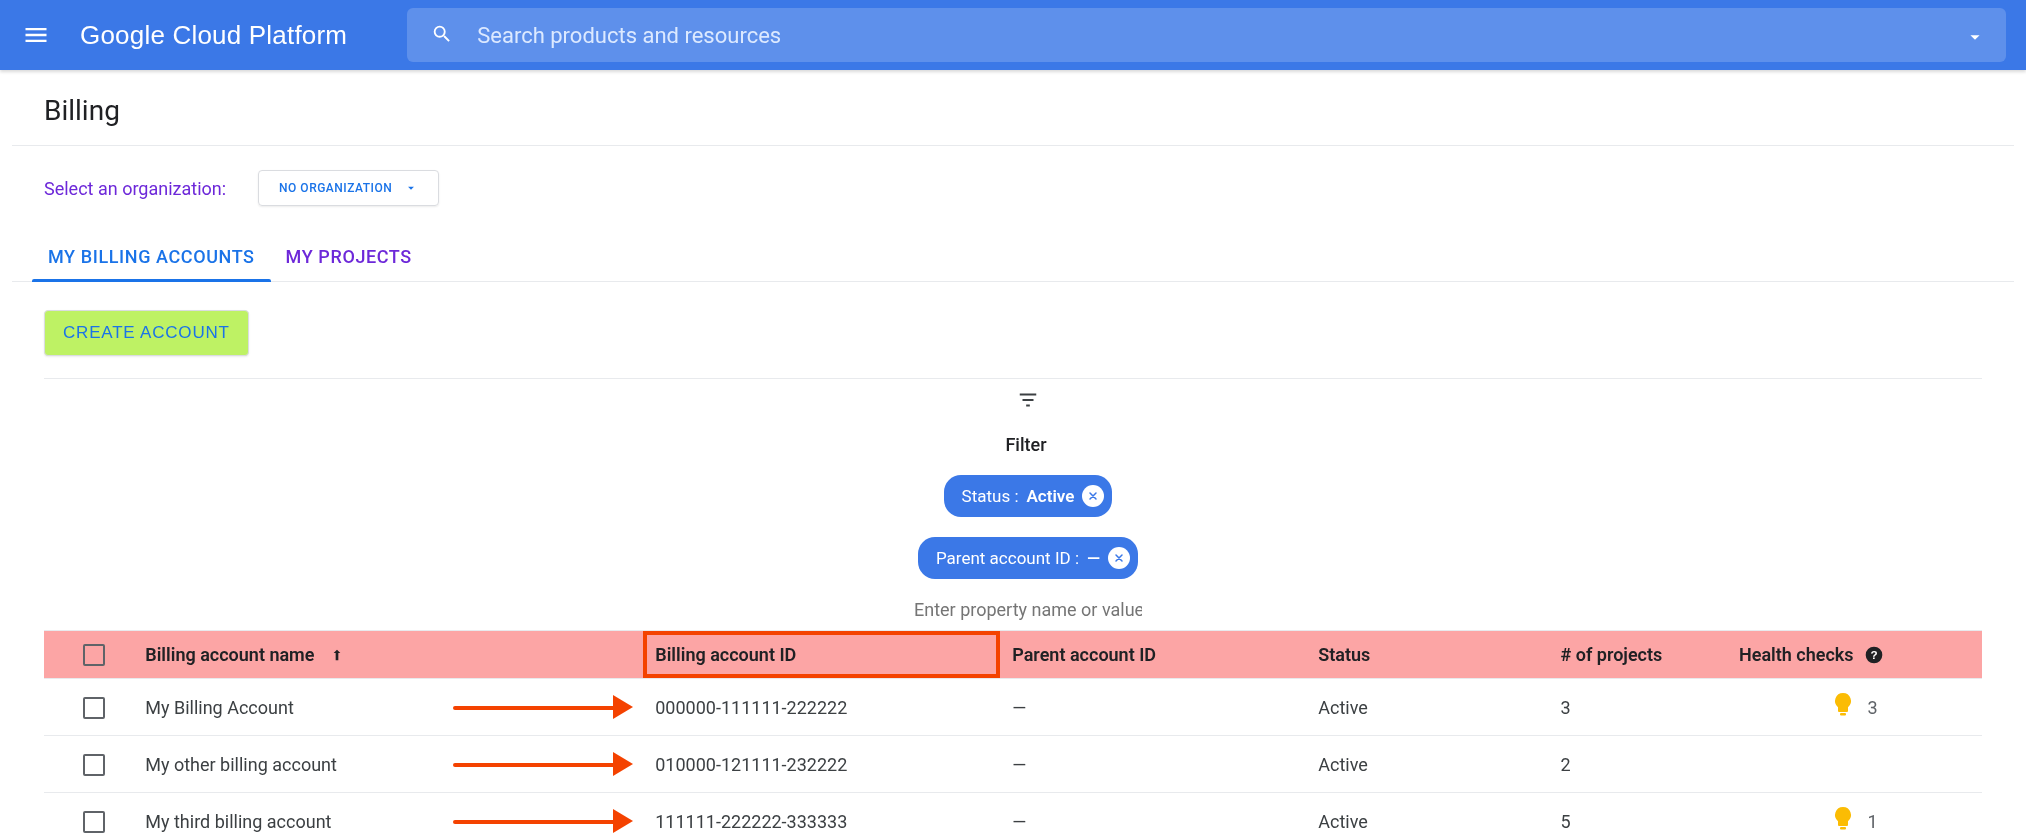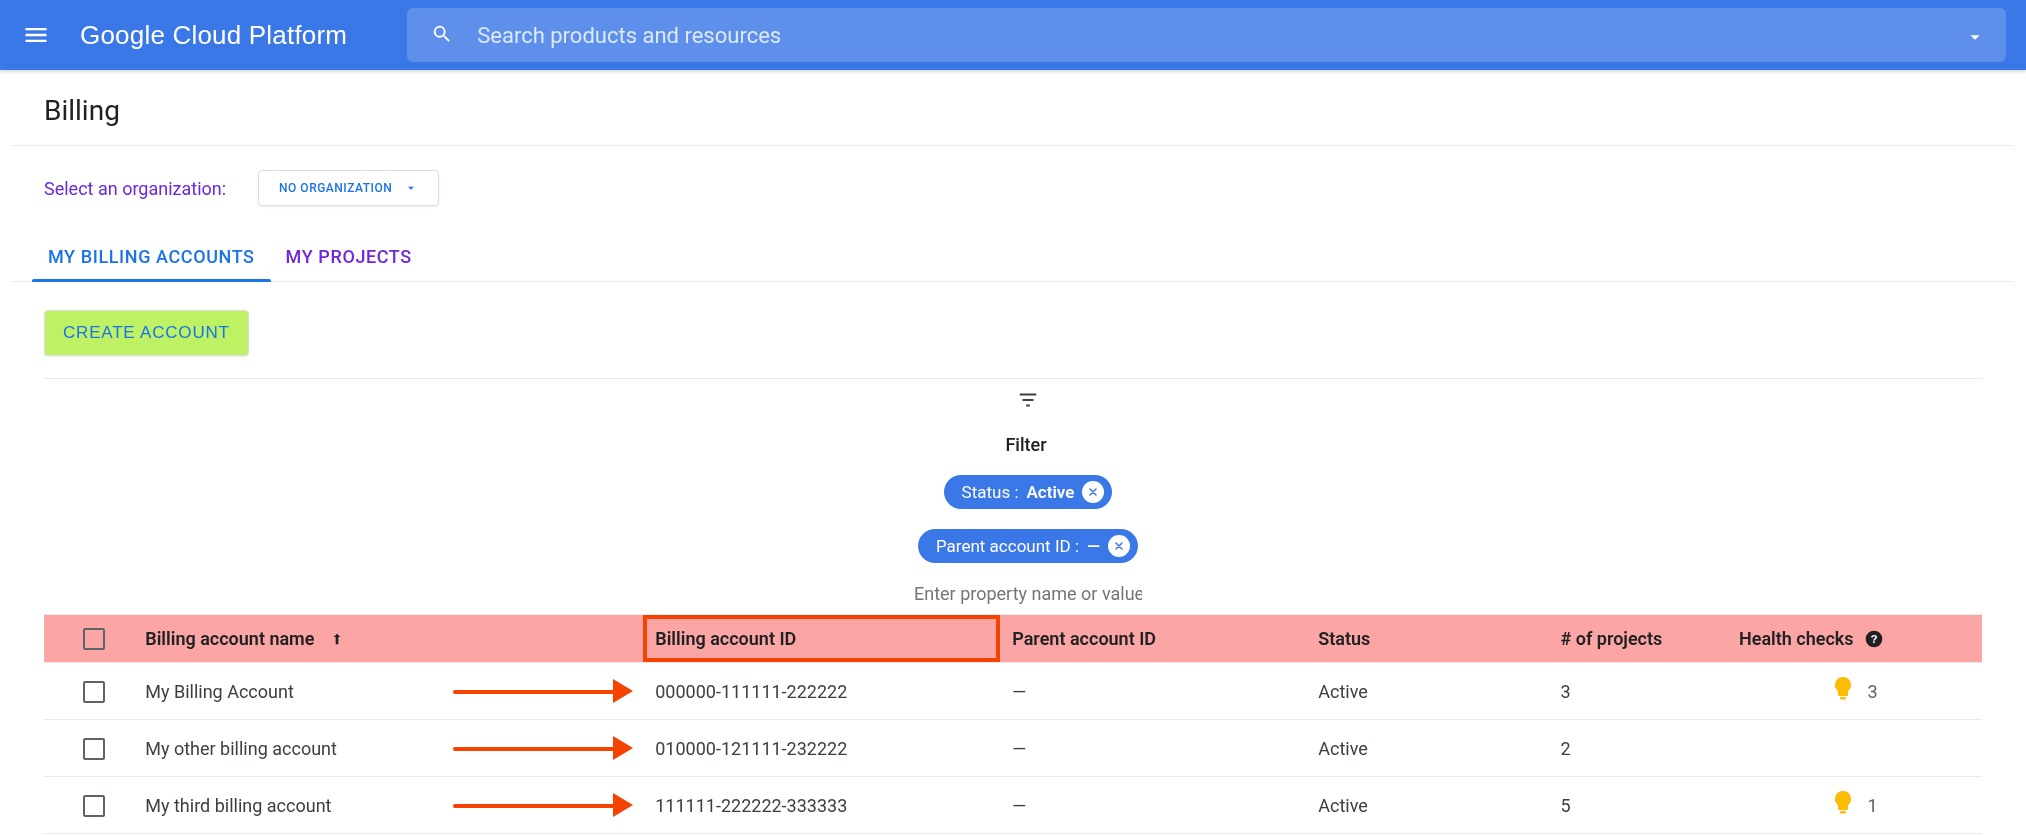--- a/index.html
+++ b/index.html
@@ -76,21 +76,21 @@
     color:#1a73e8; cursor:pointer;
     box-shadow: 0 1px 2px rgba(0,0,0,.08);
   }
 
   
   .filter-row { display:flex; align-items:center; gap:20px; padding:10px 0 10px 30px; border-top:1px solid #e8eaed; border-bottom:1px solid #e8eaed;flex-direction:column; }
   .filter-icon svg { width:22px; height:22px; }
   .filter-label { font-size:18px; font-weight:500; color:#202124; margin-right:4px; }
   .chip {
     display:flex; align-items:center; gap:8px;
-    background:#3b78e7; color:#fff; height:34px; padding:0 8px 0 18px;
+    background:#3b78e7; color:#fff; height:42px; padding:0 8px 0 18px;
     border-radius:17px; font-size:17px; cursor:default;
   }
   .chip .bold { font-weight:600; }
   .chip .close { width:22px; height:22px; border-radius:50%; background:#fff; color:#3b78e7; display:flex; align-items:center; justify-content:center; cursor:pointer; }
   .chip .close svg { width:12px; height:12px; fill:#3b78e7; }
   .filter-input { flex:1; border:0; outline:0; font-size:18px; color:#5f6368; font-family:inherit; background:transparent;text-align:right; }
 
   
   table.billing { width:100%; border-collapse:collapse; table-layout:fixed; }
   table.billing th, table.billing td {

